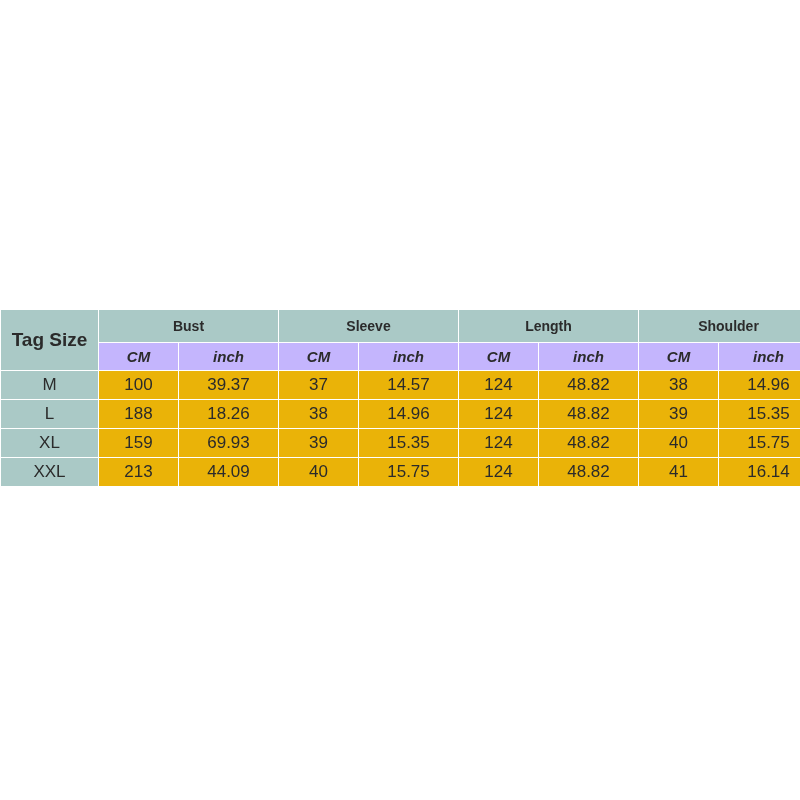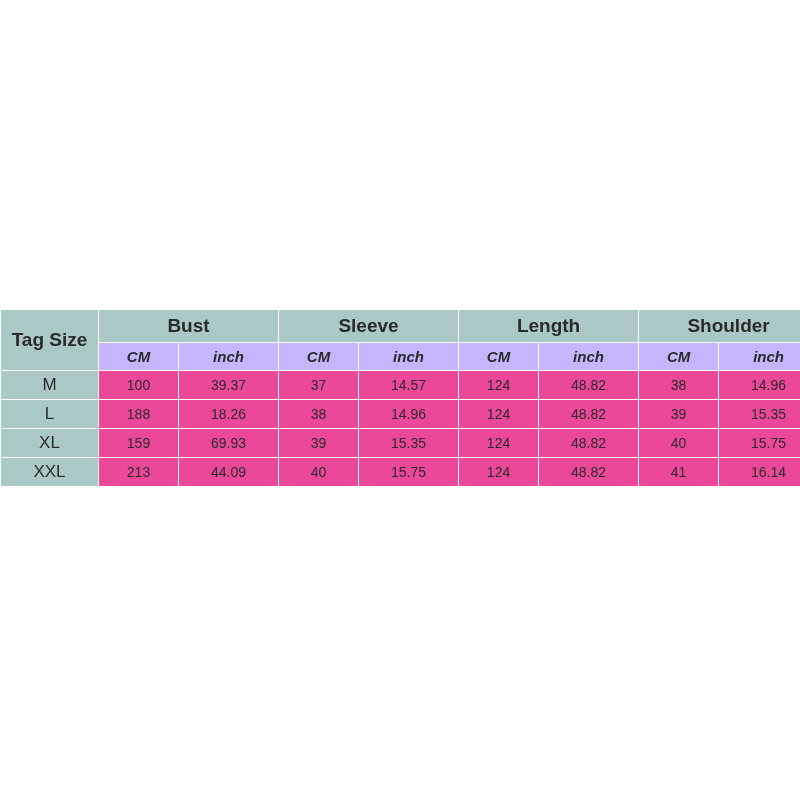--- a/index.html
+++ b/index.html
@@ -34,21 +34,21 @@
     border: 1px solid #ffffff;
     padding: 0;
     text-align: center;
     vertical-align: middle;
     color: #2b2b2b;
   }
   
   .hdr-group {
     background: #aac9c6;
     font-weight: bold;
-    font-size: 19px;
+    font-size: 14px;
     height: 32px;
   }
   .hdr-unit {
     background: #c4b5fd;
     font-weight: bold;
     font-style: italic;
     font-size: 15px;
     height: 27px;
   }
   .tagsize-cell {
@@ -56,22 +56,22 @@
     font-weight: bold;
     font-size: 19px;
   }
   
   .row-label {
     background: #aac9c6;
     font-size: 17px;
     height: 28px;
   }
   .cell {
-    background: #ec4899;
-    font-size: 14px;
+    background: #eab308;
+    font-size: 17px;
     height: 28px;
   }
   col.c-tag { width: 98px; }
   col.c-cm  { width: 80px; }
   col.c-in  { width: 100px; }
 </style>
 </head>
 <body>
 
 <div id="page">

